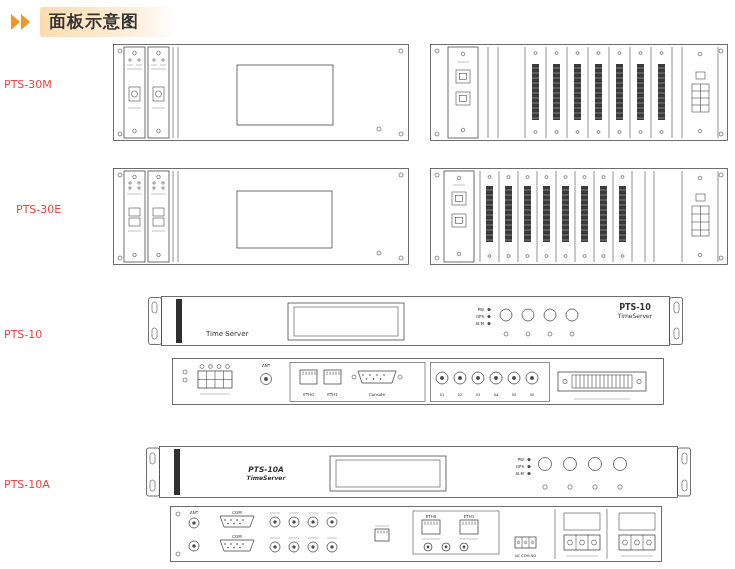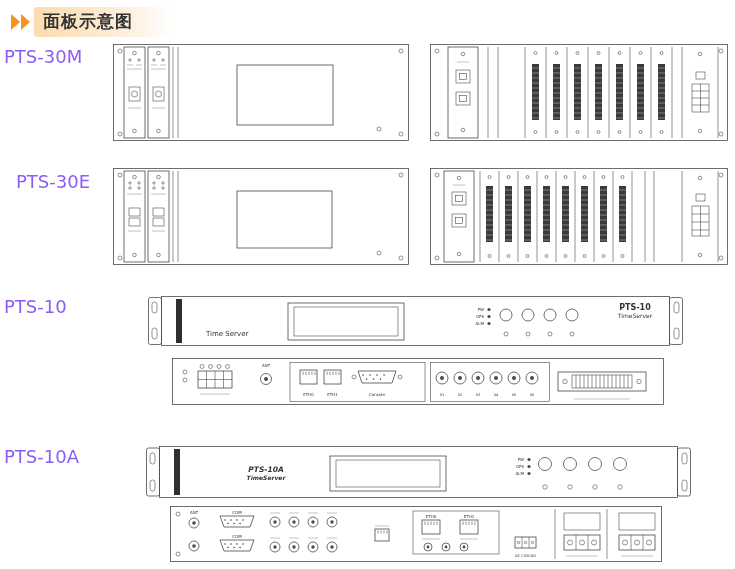--- a/index.html
+++ b/index.html
@@ -1,22 +1,22 @@
 <!DOCTYPE html>
 <html><head>
 <meta charset="utf-8">
 <style>
   html,body{margin:0;padding:0;background:#fff;}
   .canvas{position:relative;width:735px;height:569px;background:#fff;overflow:hidden;
           font-family:"DejaVu Sans","Liberation Sans",sans-serif;}
-  .header{position:absolute;left:10px;top:7px;display:flex;align-items:center;}
+  .header{position:absolute;left:10px;top:7px;display:flex;align-items:center;gap:6px;}
   .title{font-size:17px;font-weight:bold;color:#333;
          background:linear-gradient(90deg,#fbdcae 0%,#fdf0df 70%,#ffffff 100%);
          padding:3px 38px 4px 9px;border-radius:3px;letter-spacing:1px;}
-  .section-label{position:absolute;font-size:18px;color:#8b5cf6;}
+  .section-label{position:absolute;font-size:11px;color:#ef4444;margin-top:32px;}
   .drawing{position:absolute;}
   svg .ln{fill:none;stroke:#4a4a4a;stroke-width:0.8;}
   svg .lnt{fill:none;stroke:#4a4a4a;stroke-width:0.6;}
   svg .dash{stroke:#9a9a9a;stroke-width:0.6;fill:none;}
   svg .dot{fill:#4a4a4a;stroke:none;}
   svg .dark{fill:#2f2f2f;stroke:none;}
   svg .dots5{stroke:#444;stroke-width:1.5;stroke-dasharray:0.1 5.9;stroke-linecap:round;fill:none;}
   svg .dots7{stroke:#444;stroke-width:1.5;stroke-dasharray:0.1 6.9;stroke-linecap:round;fill:none;}
   svg text{fill:#333;font-family:"DejaVu Sans","Liberation Sans",sans-serif;}
 </style>

